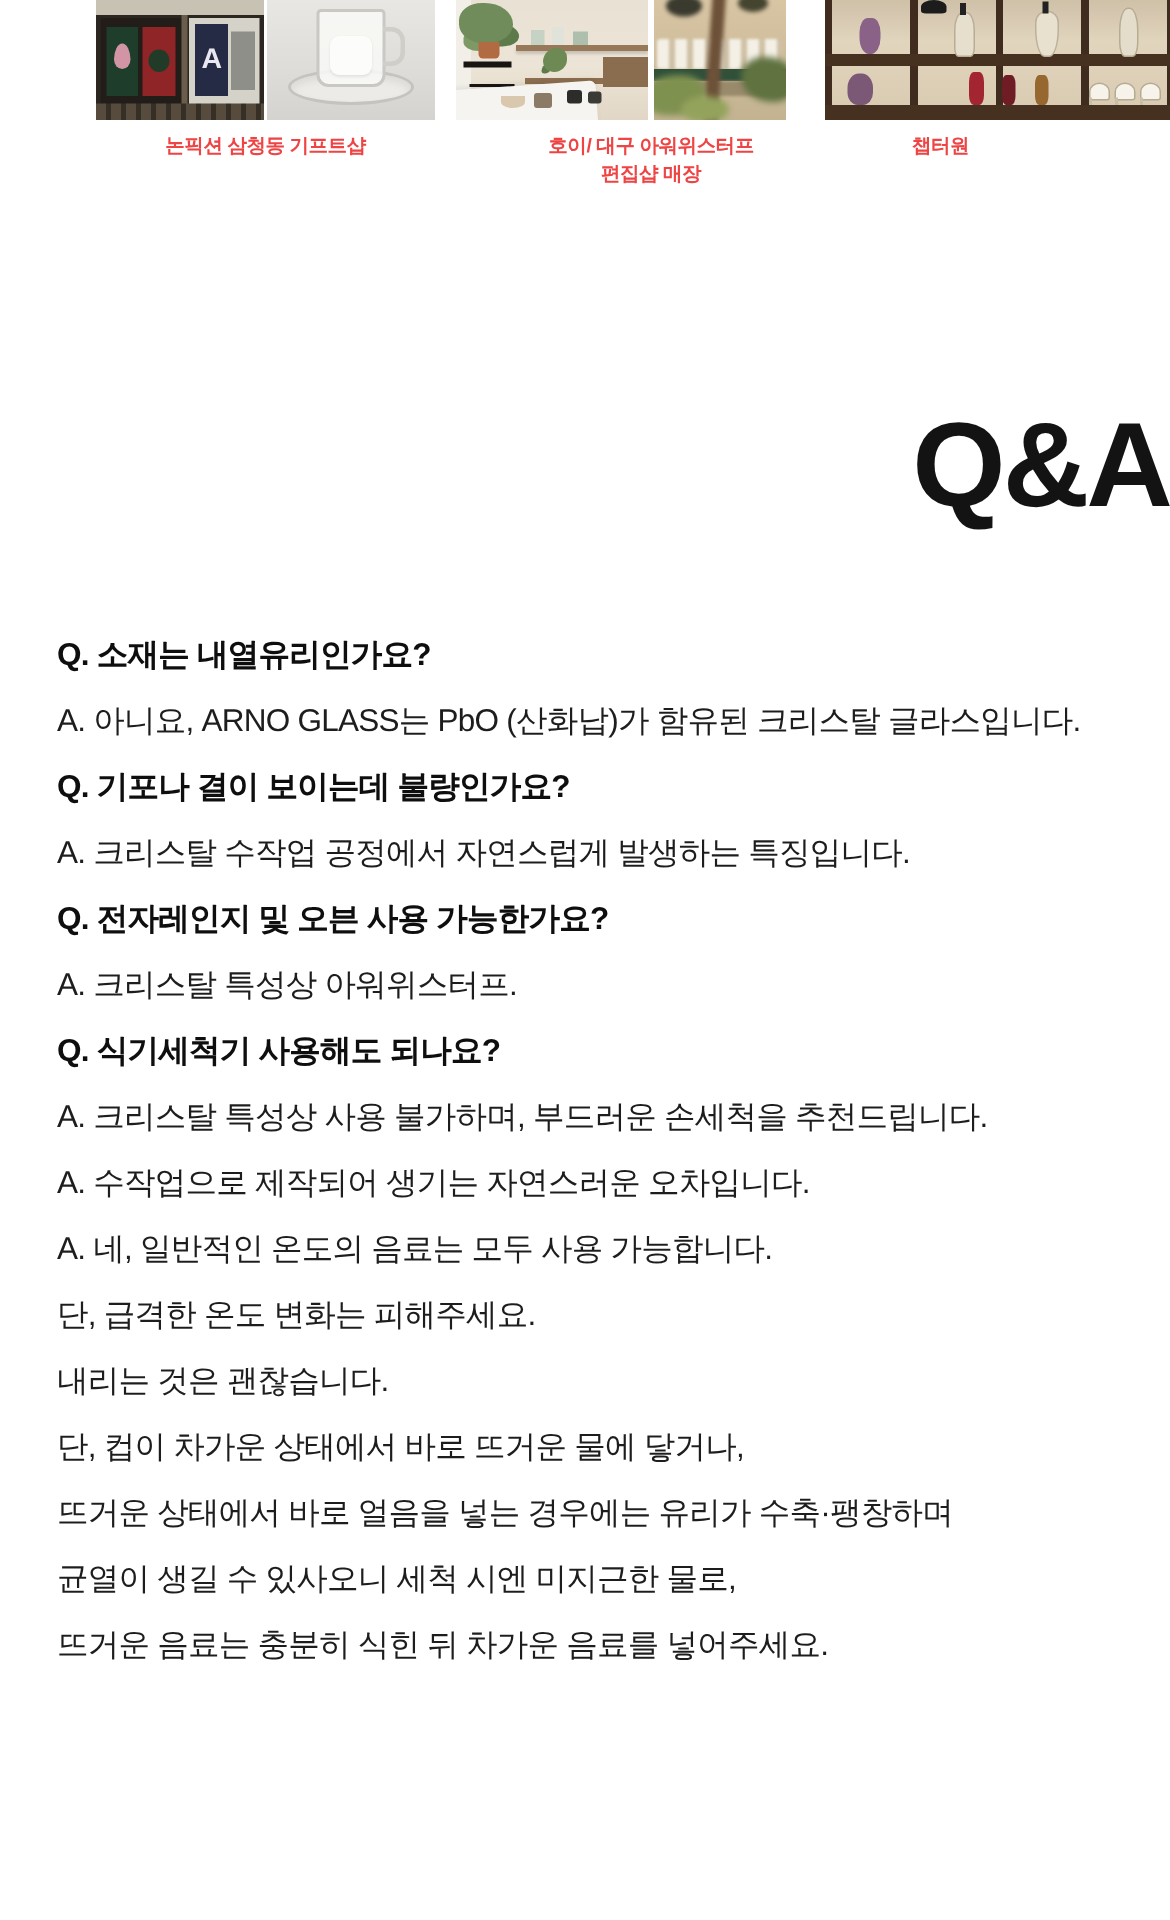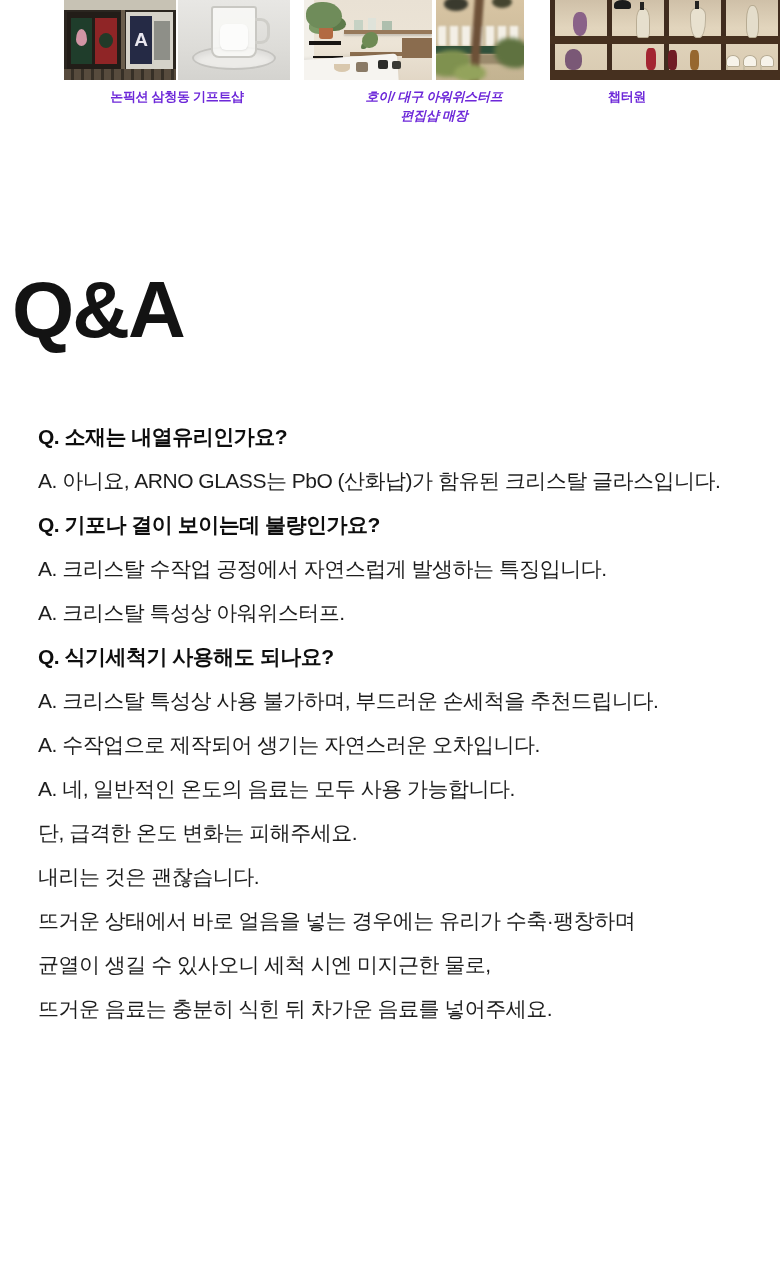--- a/index.html
+++ b/index.html
@@ -15,23 +15,23 @@
   .photo-group { position:absolute; top:0; }
   .g1 { left:64px;  width:226px; }
   .g2 { left:304px; width:220px; }
   .g3 { left:550px; width:230px; }
   .imgrow { display:flex; height:80px; }
   .g1 .imgrow { gap:2px; }
   .g2 .imgrow { gap:4px; }
   .photo { position:relative; overflow:hidden; height:80px; flex-shrink:0; }
   .caption {
     margin-top:7px; font-size:13px; font-weight:700; text-align:center;
-    line-height:19px; white-space:pre-line; color:#6d28d9;
-  }
-  .g2 .caption { padding-left:40px;font-style:italic; }
+    line-height:19px; white-space:pre-line; color:#ef4444;
+  }
+  .g2 .caption { padding-left:40px; }
   .g3 .caption { padding-right:76px; }
 
   .shard { position:absolute; }
 
   
   .p1a { width:112px; background:#2b2620; }
   .p1a .wall   { top:0; left:0; right:0; height:10px; background:#c7c2b4; }
   .p1a .winL   { left:3px; top:12px; width:54px; height:58px; background:#221d18; }
   .p1a .pgreen { left:7px; top:18px; width:21px; height:46px; background:#1f3d2b; }
   .p1a .drop   { left:12px; top:29px; width:11px; height:17px; background:#d295a5;
@@ -134,24 +134,23 @@
   .p3 .vamber { left:140px; top:50px; width:9px;  height:20px; background:#96672f; border-radius:30%; }
   .p3 .gob1, .p3 .gob2, .p3 .gob3 {
                 top:55px; width:12px; height:10px; background:rgba(250,247,240,0.9);
                 border:1px solid #b5aa92; border-radius:50% 50% 15% 15%; }
   .p3 .gob1 { left:176px; } .p3 .gob2 { left:193px; } .p3 .gob3 { left:210px; }
   .p3 .stems { left:176px; top:65px; width:46px; height:5px;
                background:repeating-linear-gradient(90deg,#c9bfa6 0 2px,transparent 2px 17px); }
 
   
   .qa-title {
-    margin-top:145px; text-align:left;
+    margin-top:145px; text-align:right;
     font-size:80px; line-height:80px; font-weight:800; letter-spacing:-2px;
     color:#131313;
-    padding-left:12px;
   }
   .qa-list {
     margin-top:65px; padding-left:38px; padding-right:20px;
     font-size:21px; letter-spacing:-0.5px;
   }
   .qa-line { line-height:44px; white-space:nowrap; }
   .qa-line.q { font-weight:700; color:#0e0e0e; }
   .qa-line.a { font-weight:400; color:#1d1d1d; }
 </style>
 </head>
@@ -246,23 +245,25 @@
 
 </div>
 
 <div class="qa-title">Q&amp;A</div>
 
 <div class="qa-list">
     <div class="qa-line q">Q. 소재는 내열유리인가요?</div>
     <div class="qa-line a">A. 아니요, ARNO GLASS는 PbO (산화납)가 함유된 크리스탈 글라스입니다.</div>
     <div class="qa-line q">Q. 기포나 결이 보이는데 불량인가요?</div>
     <div class="qa-line a">A. 크리스탈 수작업 공정에서 자연스럽게 발생하는 특징입니다.</div>
+    <div class="qa-line q">Q. 전자레인지 및 오븐 사용 가능한가요?</div>
     <div class="qa-line a">A. 크리스탈 특성상 아워위스터프.</div>
     <div class="qa-line q">Q. 식기세척기 사용해도 되나요?</div>
     <div class="qa-line a">A. 크리스탈 특성상 사용 불가하며, 부드러운 손세척을 추천드립니다.</div>
     <div class="qa-line a">A. 수작업으로 제작되어 생기는 자연스러운 오차입니다.</div>
     <div class="qa-line a">A. 네, 일반적인 온도의 음료는 모두 사용 가능합니다.</div>
     <div class="qa-line a">단, 급격한 온도 변화는 피해주세요.</div>
     <div class="qa-line a">내리는 것은 괜찮습니다.</div>
+    <div class="qa-line a">단, 컵이 차가운 상태에서 바로 뜨거운 물에 닿거나,</div>
     <div class="qa-line a">뜨거운 상태에서 바로 얼음을 넣는 경우에는 유리가 수축·팽창하며</div>
     <div class="qa-line a">균열이 생길 수 있사오니 세척 시엔 미지근한 물로,</div>
     <div class="qa-line a">뜨거운 음료는 충분히 식힌 뒤 차가운 음료를 넣어주세요.</div>
   </div>
 
 </body></html>

